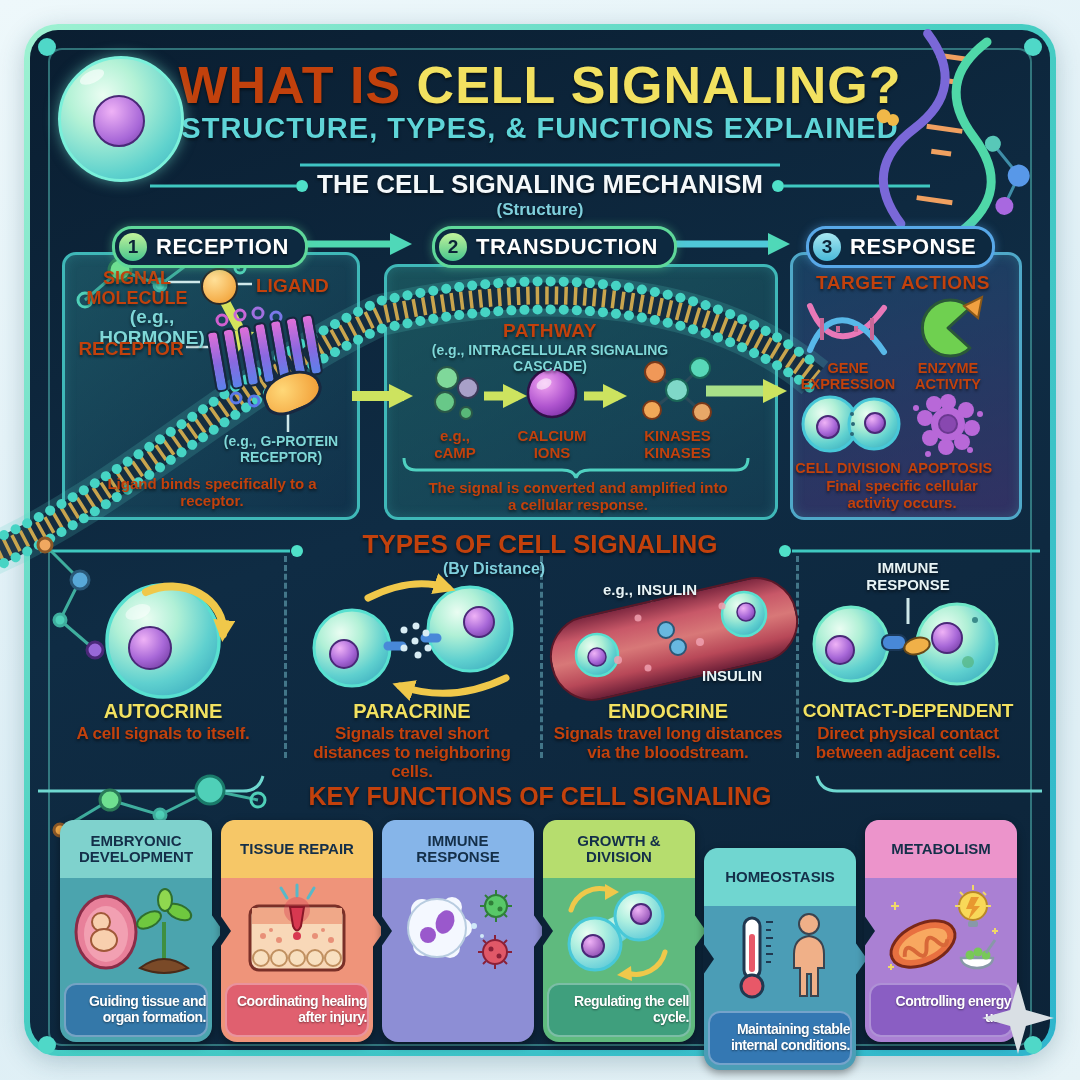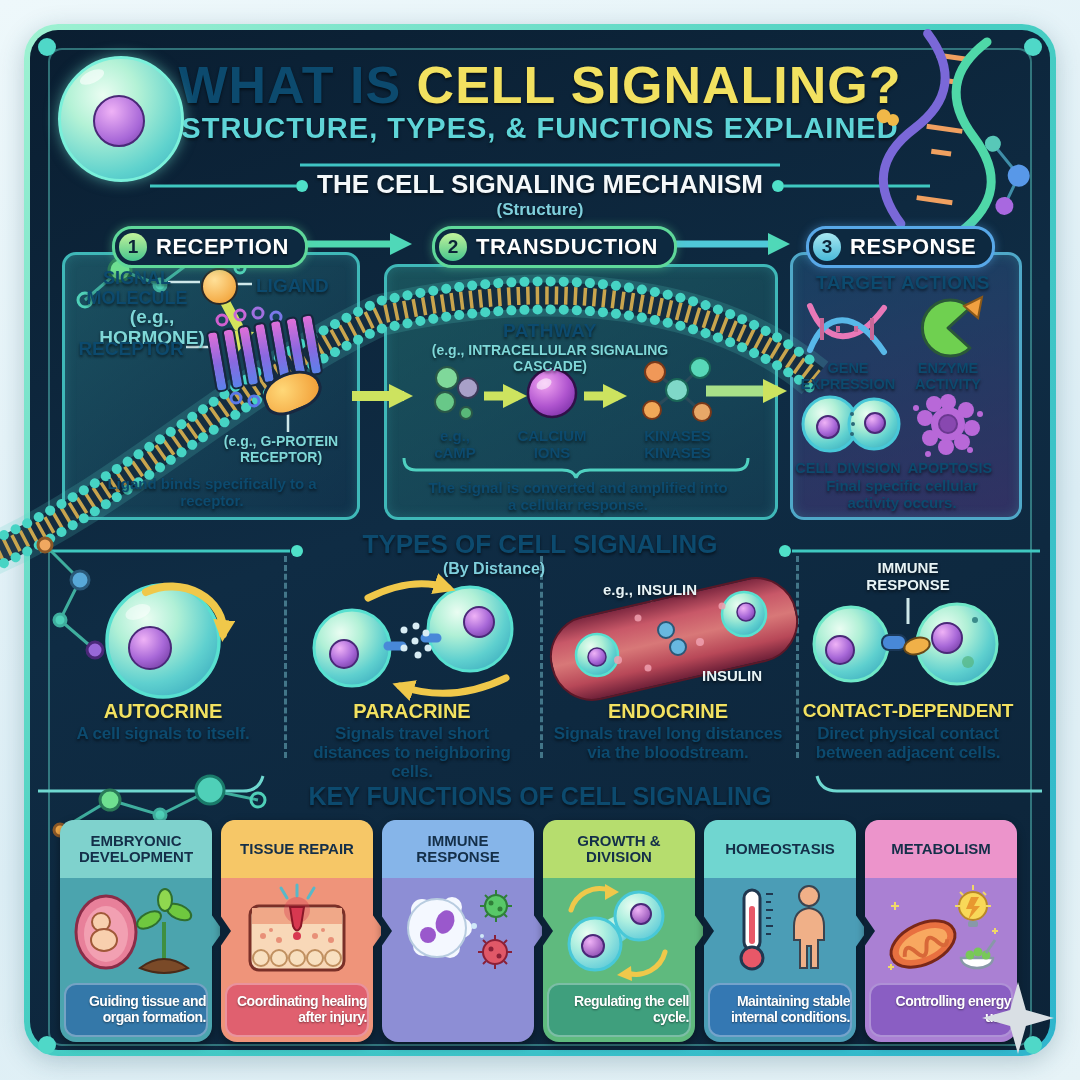--- a/index.html
+++ b/index.html
@@ -12,21 +12,21 @@
          background:linear-gradient(135deg,#9ff2d2 0%,#49cfc2 45%,#2fb5cd 100%);
          box-shadow:0 6px 24px rgba(30,80,100,.25);}
   .card{position:absolute;inset:30px;border-radius:28px;
         background:linear-gradient(160deg,#0a1e31 0%,#0f2c44 45%,#0c2338 100%);}
   .innerline{position:absolute;left:48px;top:48px;right:48px;bottom:34px;
         border:2px solid rgba(95,216,205,.45);border-radius:14px;pointer-events:none;}
   .cdot{position:absolute;width:18px;height:18px;border-radius:50%;background:#4fd8c8;}
   
   .txt{position:absolute;font-weight:bold;text-align:center;line-height:1.12;
        text-shadow:0 2px 3px rgba(0,0,0,.55);}
-  .white{color:#0c4a6e;} .yellow{color:#f2e160;}
+  .white{color:#c2410c;} .yellow{color:#f2e160;}
   .title{top:56px;left:0;width:1080px;font-size:52px;letter-spacing:1px;}
   .subtitle{top:112px;left:0;width:1080px;font-size:29px;letter-spacing:1px;color:#5fd5d8;}
   .mech-h{top:170px;left:0;width:1080px;font-size:26px;color:#f4f8fa;}
   .mech-s{top:200px;left:0;width:1080px;font-size:17px;font-weight:bold;color:#7fcfdc;}
   
   .pill{position:absolute;top:226px;height:36px;border-radius:20px;display:flex;align-items:center;gap:9px;
         padding:0 16px 0 4px;background:#0d2940;border:3px solid #5fd89a;
         box-shadow:0 0 10px rgba(95,216,154,.45);z-index:4;}
   .pill.blue{border-color:#58a8e8;box-shadow:0 0 10px rgba(88,168,232,.45);}
   .pnum{width:28px;height:28px;border-radius:50%;display:flex;align-items:center;justify-content:center;
@@ -533,21 +533,21 @@
       <polygon points="52,4 66,12 52,20" fill="#f0c84a"></polygon>
       <path d="M112 72 A 30 30 0 0 1 74 93" fill="none" stroke="#f0c84a" stroke-width="5" stroke-linecap="round"></path>
       <polygon points="78,86 64,95 79,101" fill="#f0c84a"></polygon>
     </svg>
   </div>
   <div class="ffoot">
       <div class="ftext">Regulating the cell cycle.</div>
     </div>
 </div>
 
-<div class="fcard notch" style="left:704px;--hd:#70d6d0;--bd:#4b9db6;--ft:#3478b3;">
+<div class="fcard notch" style="left:704px;margin-top:28px;--hd:#70d6d0;--bd:#4b9db6;--ft:#3478b3;">
   <div class="fhead">
       <div class="ftitle">HOMEOSTASIS</div>
     </div>
   <div class="ficon">
     <svg width="132" height="104" viewBox="0 0 132 104">
       <rect x="30" y="10" width="16" height="60" rx="8" fill="#ffffff" stroke="#203850" stroke-width="3"></rect>
       <rect x="35" y="26" width="6" height="38" rx="3" fill="#e85868"></rect>
       <circle cx="38" cy="78" r="11" fill="#e85868" stroke="#203850" stroke-width="3"></circle>
       <g stroke="#203850" stroke-width="2">
           <path d="M52 14 H59 M52 22 H57 M52 30 H59 M52 38 H57 M52 46 H59 M52 54 H57"></path>

